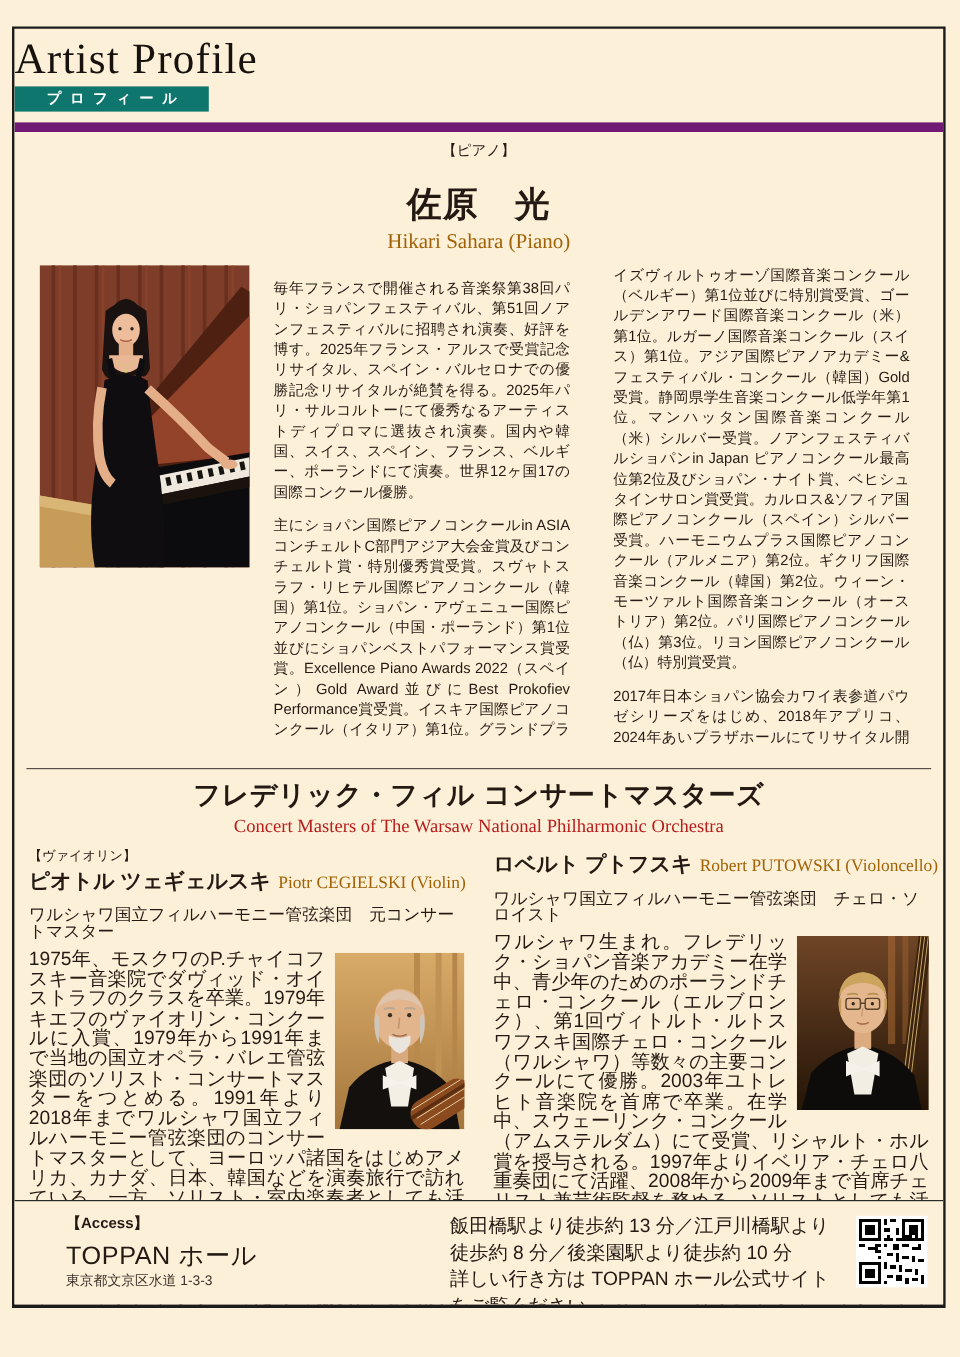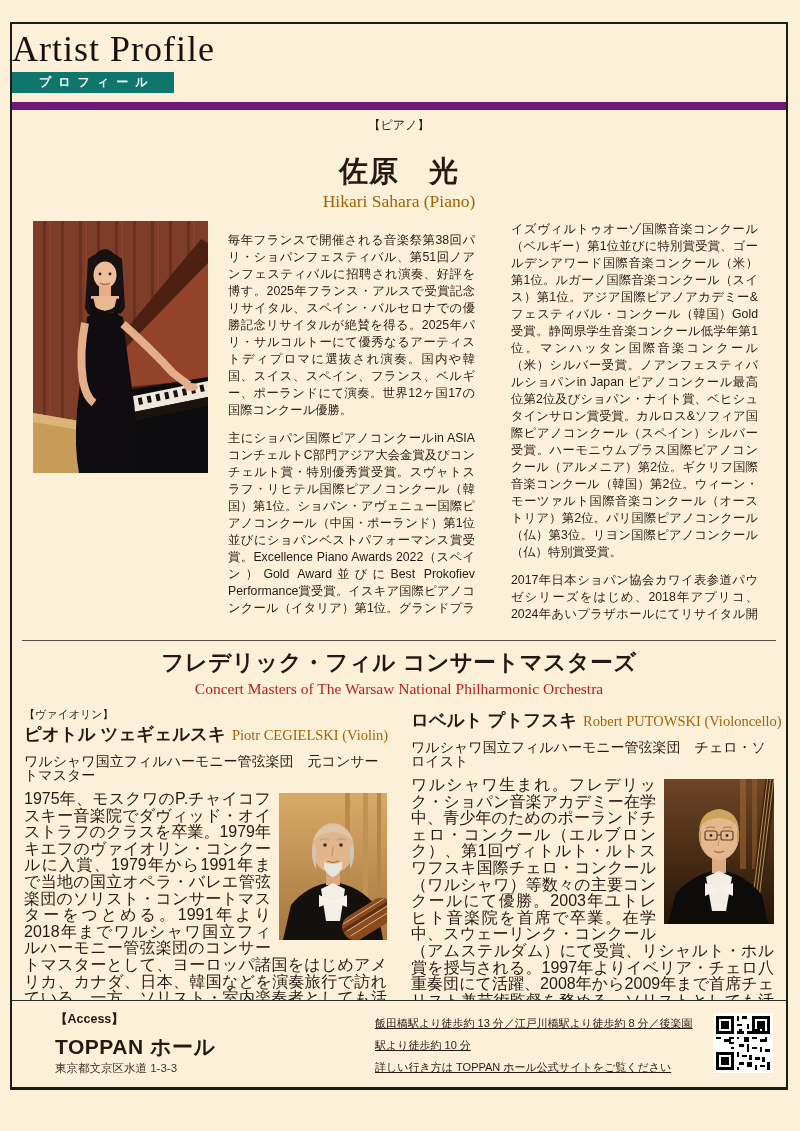--- a/index.html
+++ b/index.html
@@ -53,23 +53,23 @@
   .p-bio{margin-top:9px;font-size:16px;line-height:16.6px;text-align:justify;}
   .p-photo{float:right;margin:2px 0 4px 8px;}
   
   .footer{
     position:absolute;left:0;right:0;bottom:0;height:87px;background:#fcf1d8;
     border-top:1px solid #2a2a2a;box-sizing:border-box;
     display:flex;align-items:flex-start;gap:20px;padding:10px 13px 0 43px;
   }
   .f-left{width:300px;flex:none;}
   .f-access{font-size:12.5px;font-weight:bold;line-height:16px;}
-  .f-venue{font-size:21px;font-weight:bold;line-height:26px;margin-top:7px;letter-spacing:.5px;}
+  .f-venue{font-size:21px;font-weight:normal;line-height:26px;margin-top:7px;letter-spacing:.5px;}
   .f-addr{font-size:11.5px;line-height:14px;margin-top:1px;color:#3a3128;}
-  .f-mid{flex:1;font-size:11px;line-height:22px;padding-top:1px;text-decoration:underline;}
+  .f-mid{flex:1;font-size:16px;line-height:22px;padding-top:1px;}
   .qr{width:60px;height:60px;flex:none;margin-top:2px;}
 </style>
 </head>
 <body>
 
 <div class="frame">
 
   <div class="header">
     <div class="header-title">Artist Profile</div>
     <div><span class="badge">プロフィール</span></div>

